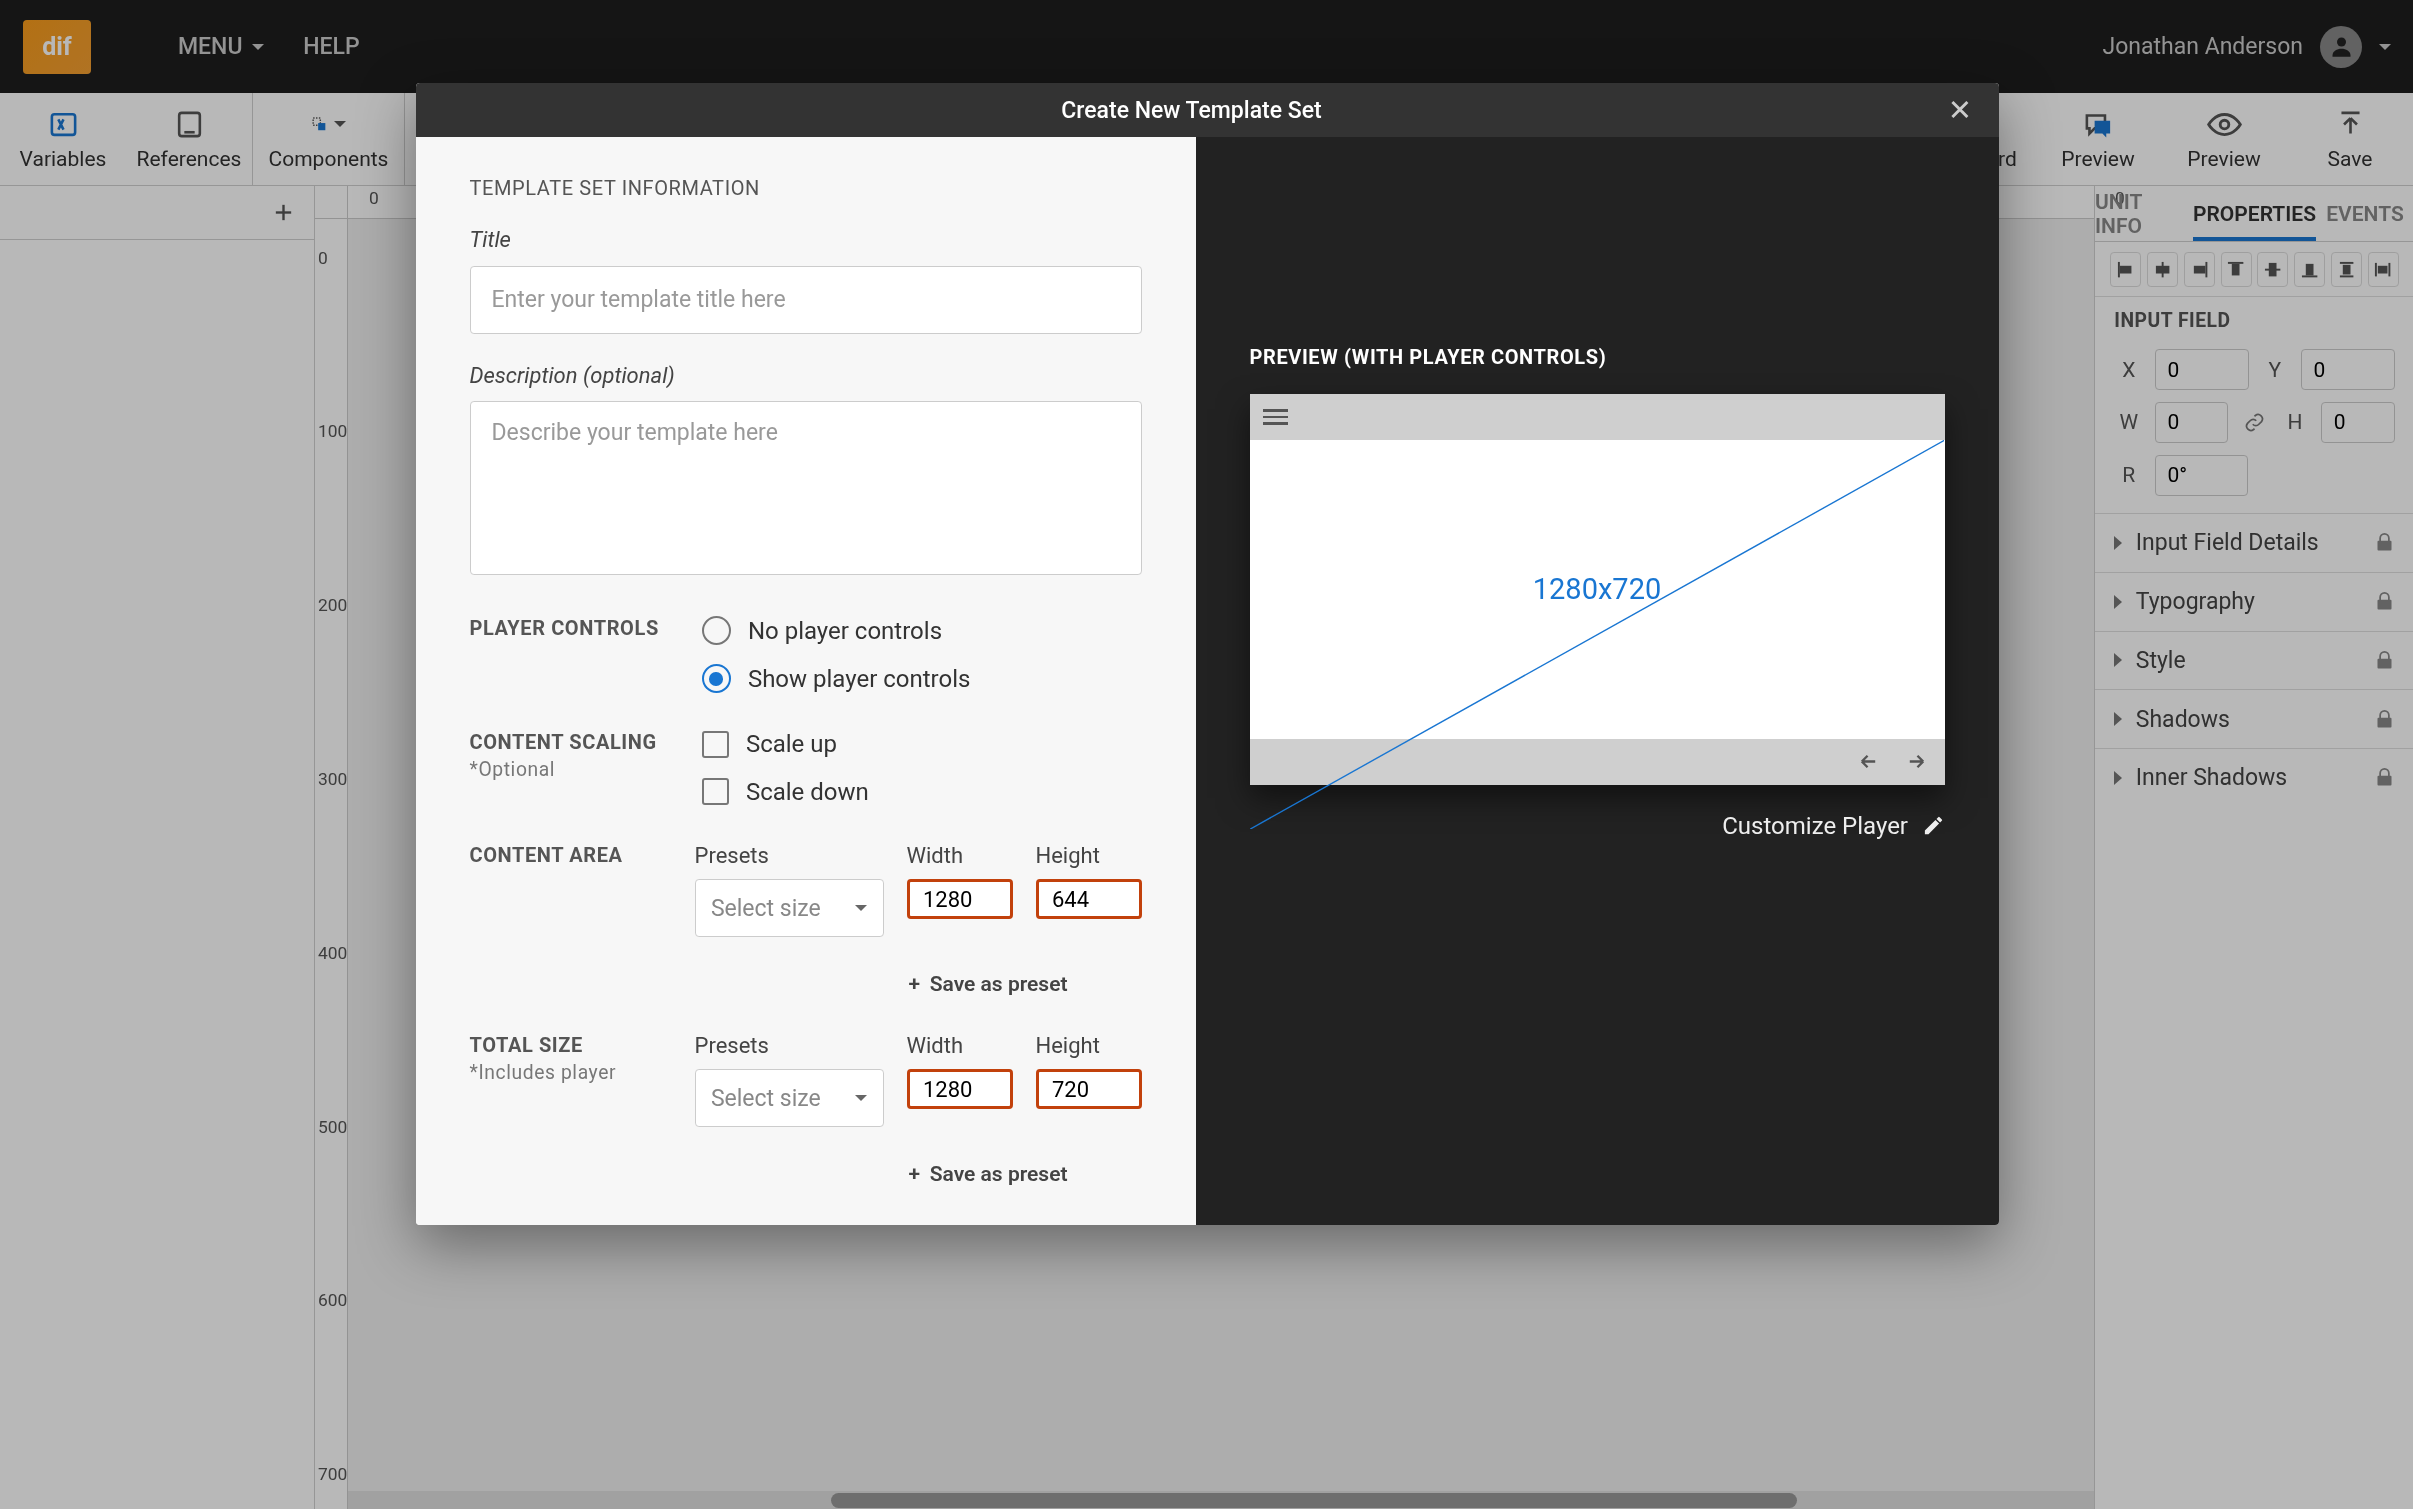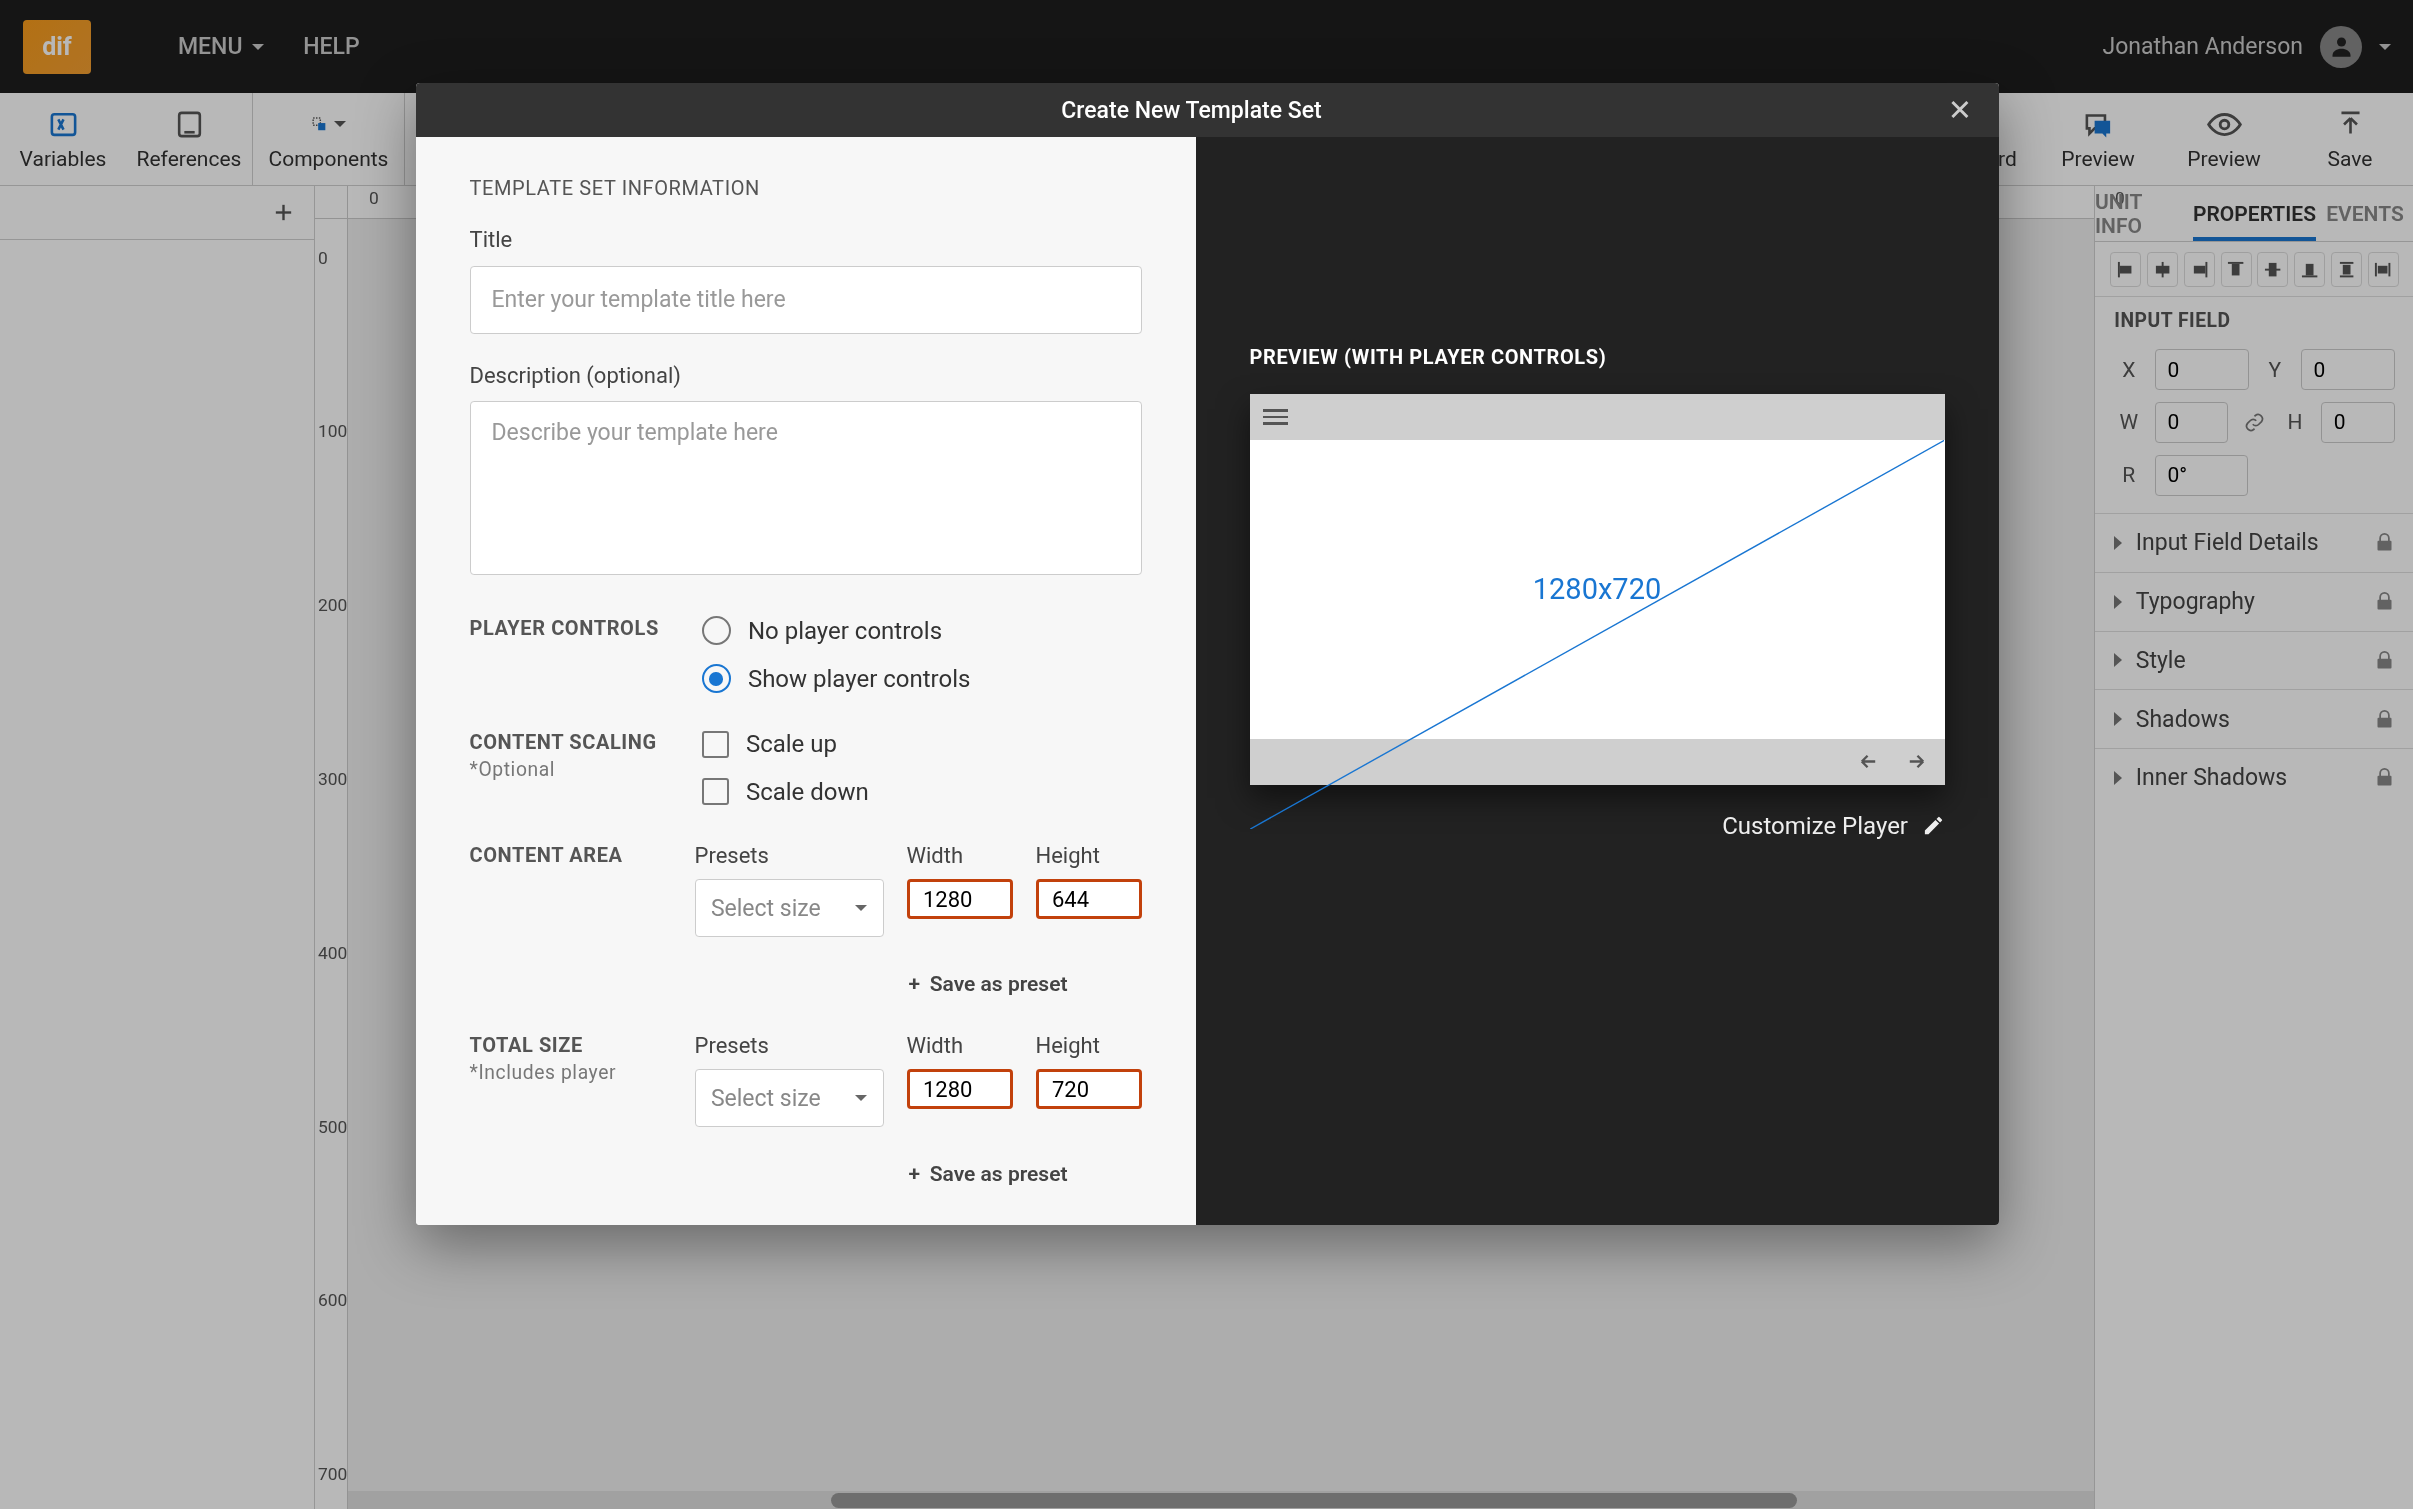--- a/index.html
+++ b/index.html
@@ -67,21 +67,21 @@
 
 .modal-overlay { position: absolute; inset: 0; background: rgba(0,0,0,0.28); display: flex; align-items: flex-start; justify-content: center; z-index: 100; }
 .modal { width: 1583px; margin-top: 83px; background: #fff; border-radius: 3.9px; box-shadow: 0 19.3px 58px rgba(0,0,0,0.4); display: flex; flex-direction: column; overflow: hidden; }
 .modal-header { height: 54px; background: #333; color: #fff; display: flex; align-items: center; padding: 0 23px; }
 .modal-title { flex: 1; text-align: center; font-size: 23px; font-weight: 500; }
 .close-btn { width: 31px; height: 31px; display: flex; align-items: center; justify-content: center; cursor: pointer; font-size: 29px; color: #ccc; }
 .modal-body { display: flex; flex: 1; }
 .modal-left { width: 780px; background: #f7f7f7; padding: 39px 54px; }
 .modal-right { flex: 1; background: #222; padding: 44px 54px; display: flex; flex-direction: column; }
 .section-title { font-size: 20px; font-weight: 400; letter-spacing: 0.6px; color: #555; margin-bottom: 27px; }
-.form-label { font-size: 22px; color: #444; margin-bottom: 13.5px; display: block; }
+.form-label { font-size: 22px; color: #444; margin-bottom: 13.5px; display: block; font-style: italic; }
 .text-input { width: 100%; height: 68px; border: 1px solid #ccc; border-radius: 3.9px; background: #fff; padding: 0 21px; font-size: 23px; }
 .text-input::placeholder { color: #999; }
 .textarea { width: 100%; height: 174px; border: 1px solid #ccc; border-radius: 3.9px; background: #fff; padding: 17.4px 21px; font-size: 23px; resize: none; }
 .textarea::placeholder { color: #999; }
 .row { display: flex; gap: 39px; margin-top: 37px; }
 .row-label { width: 193px; font-size: 20px; font-weight: 700; letter-spacing: 0.6px; color: #555; }
 .row-label .sub { display: block; font-size: 19.3px; font-weight: 400; color: #777; margin-top: 3.9px; }
 .row-body { flex: 1; display: flex; flex-direction: column; gap: 19.3px; }
 .radio-opt, .check-opt { display: flex; align-items: center; gap: 17.4px; cursor: pointer; }
 .radio { width: 29px; height: 29px; border-radius: 50%; border: 2.9px solid #777; display: flex; align-items: center; justify-content: center; flex-shrink: 0; }

